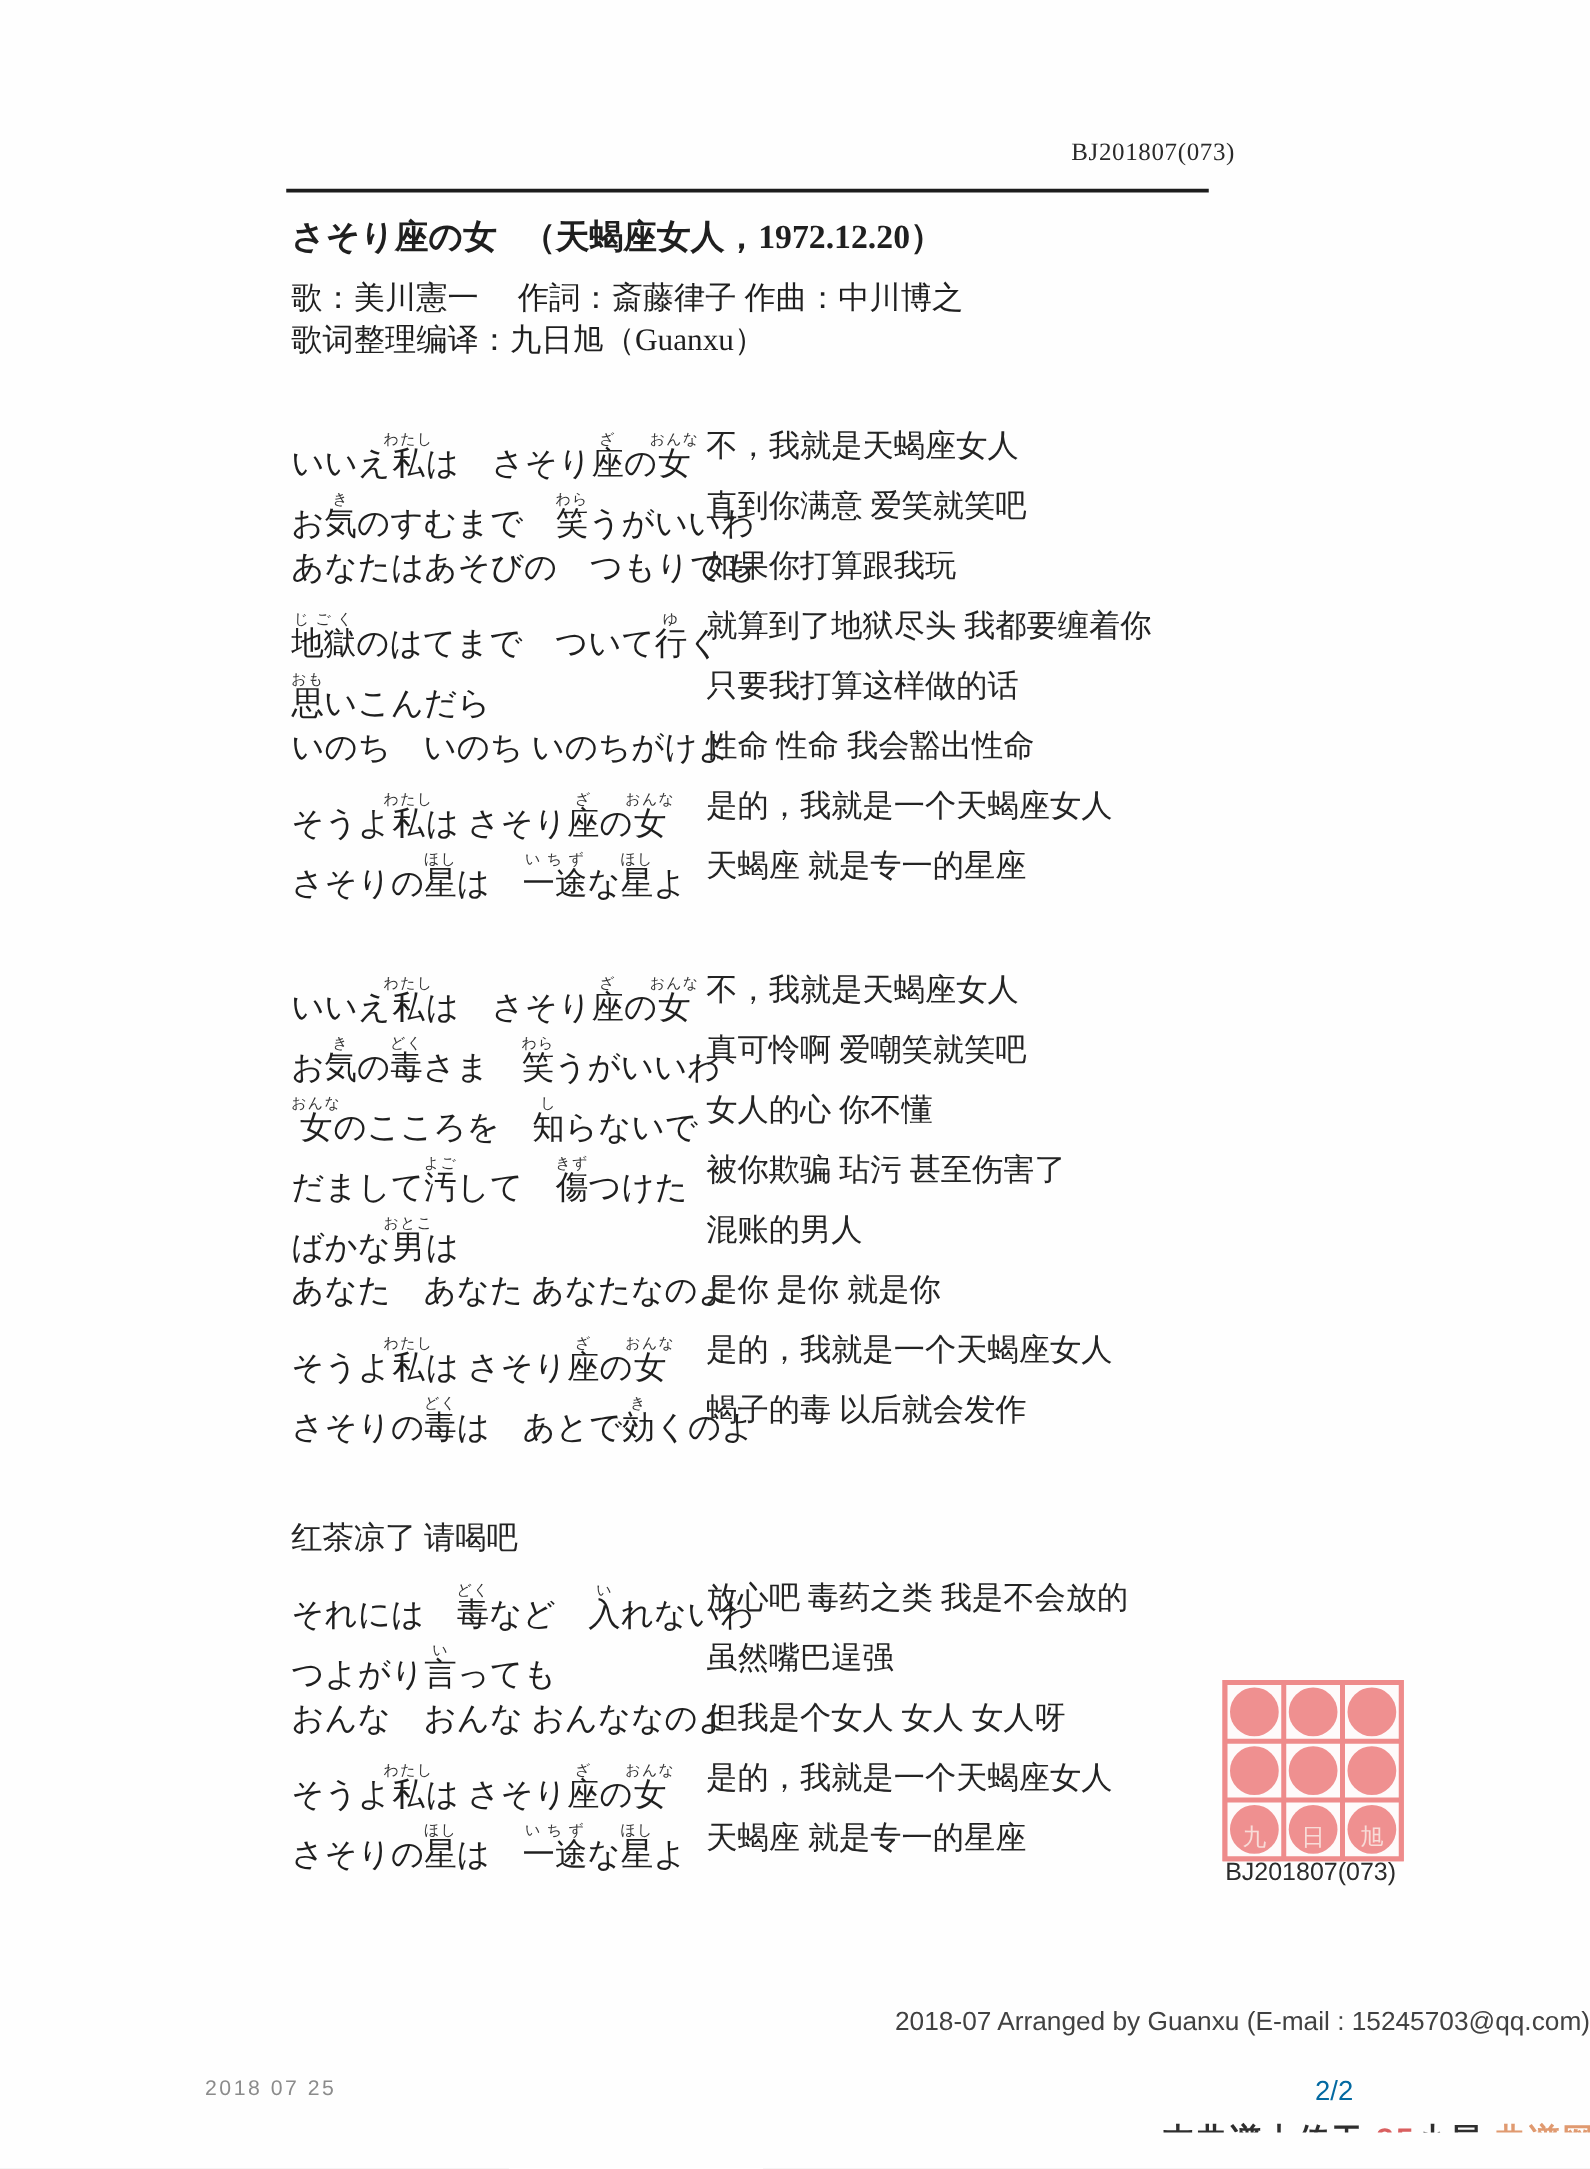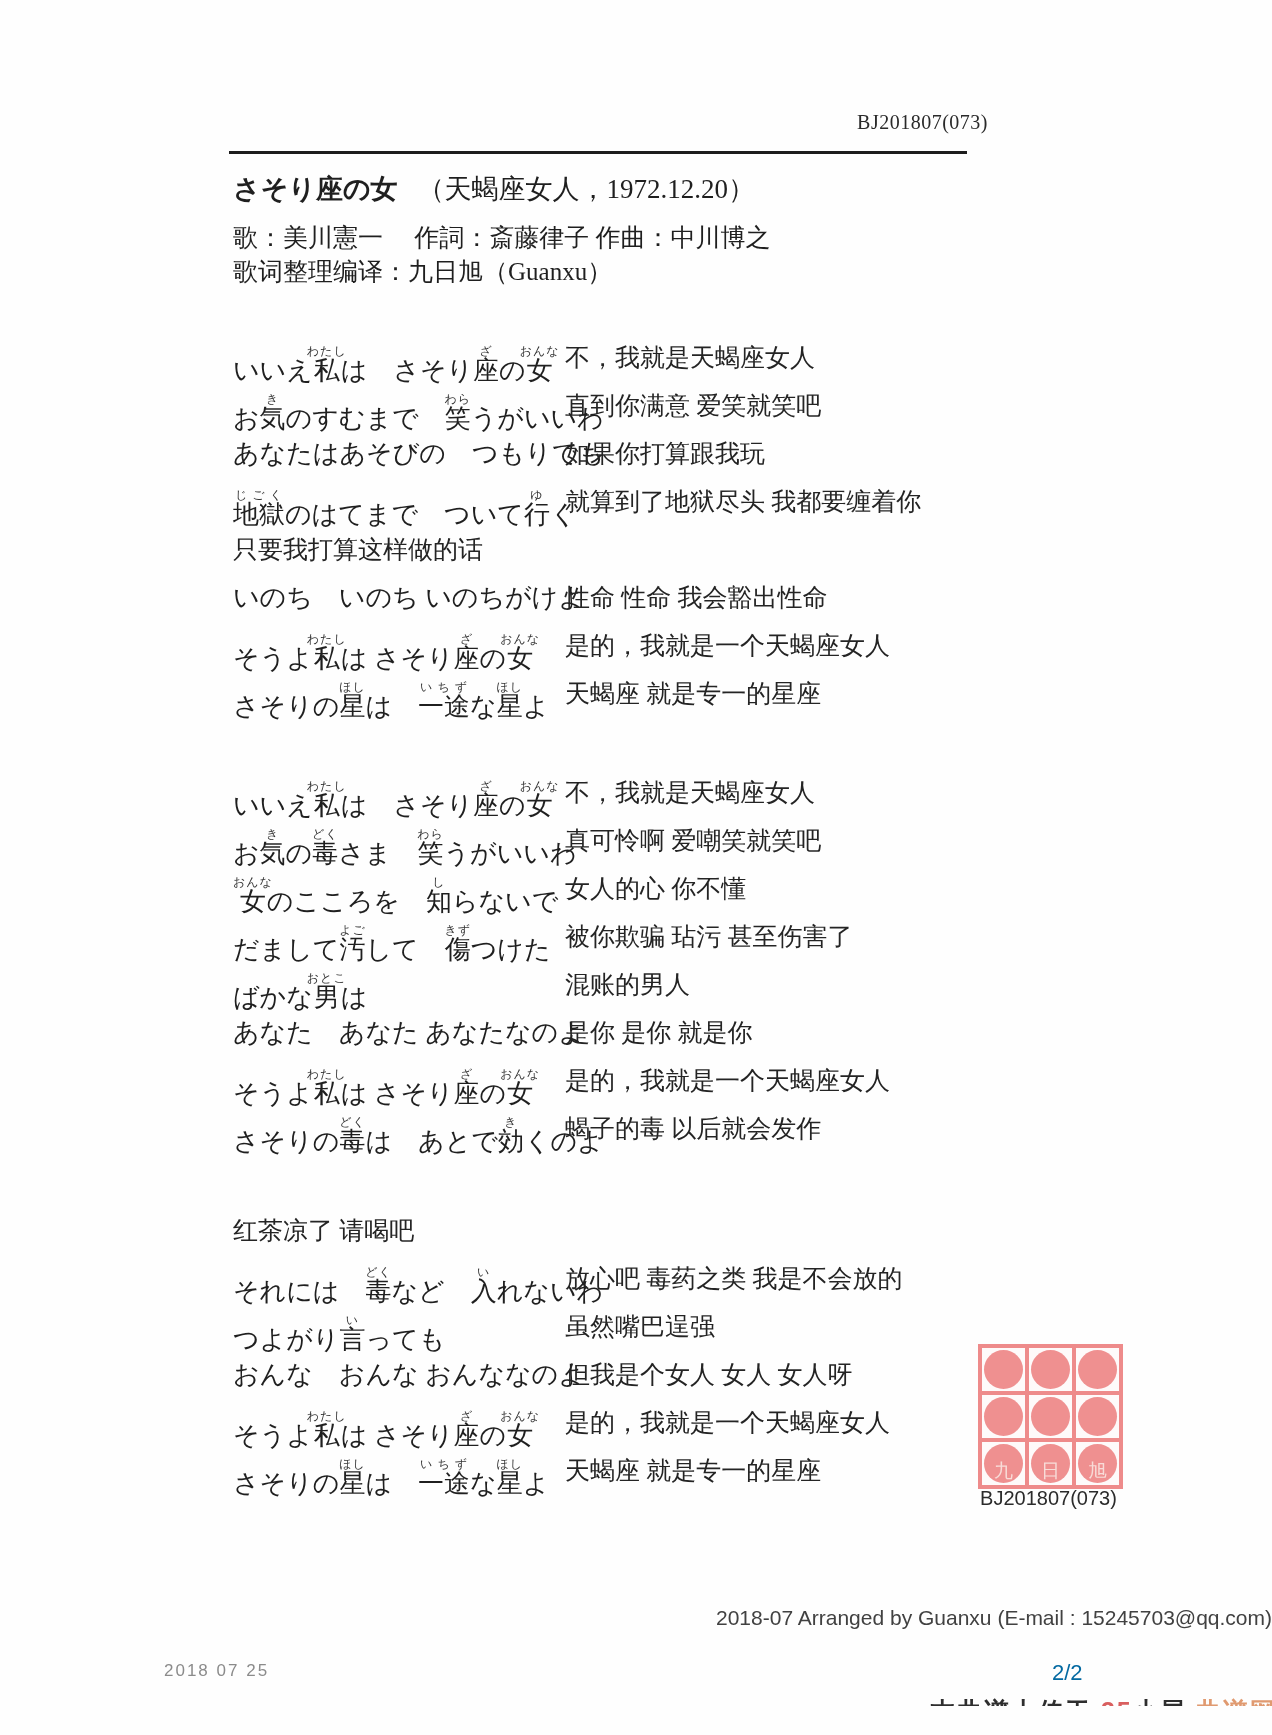--- a/index.html
+++ b/index.html
@@ -7,21 +7,21 @@
     position:relative;width:1272px;height:1735px;margin:0 auto;
     background:#fefefe;color:#1f1f1f;overflow:hidden;
     font-family:"Liberation Serif","DejaVu Serif",serif;
     padding-left:28px;
   }
   .doc-code{position:absolute;top:111px;left:0;right:312px;text-align:right;
     font-size:20px;letter-spacing:.5px;color:#2a2a2a;}
   .header-rule{position:absolute;left:229px;top:151px;width:738px;height:3px;background:#1d1d1d;}
   .title-row{position:absolute;left:233px;top:171px;font-size:27px;white-space:nowrap;}
   .title-main{font-weight:600;}
-  .title-note{font-weight:400;margin-left:20px;text-align:right;}
+  .title-note{font-weight:700;margin-left:20px;text-align:right;}
   .credit-1{position:absolute;left:233px;top:221px;font-size:25px;white-space:nowrap;}
   .credit-2{position:absolute;left:233px;top:255px;font-size:25px;white-space:nowrap;}
   .stanza{position:absolute;left:233px;width:940px;}
   .line{height:48px;display:flex;align-items:flex-start;}
   .jp{width:332px;font-size:26px;line-height:1;white-space:nowrap;}
   .zh{font-size:25px;line-height:1.05;white-space:nowrap;color:#242424;}
   ruby{ruby-position:over;}
   rt{font-size:12px;letter-spacing:1px;color:#333;}
   .stamp{
     position:absolute;left:978px;top:1344px;width:137px;height:137px;
@@ -70,20 +70,21 @@
         </div>
         <div class="line">
           <div class="jp" lang="ja">あなたはあそびの　つもりでも</div>
           <div class="zh" lang="zh">如果你打算跟我玩</div>
         </div>
         <div class="line">
           <div class="jp" lang="ja"><ruby>地獄<rt>じごく</rt></ruby>のはてまで　ついて<ruby>行<rt>ゆ</rt></ruby>く</div>
           <div class="zh" lang="zh">就算到了地狱尽头 我都要缠着你</div>
         </div>
         <div class="line">
+          <div class="jp" lang="ja"><ruby>思<rt>おも</rt></ruby>いこんだら</div>
           <div class="zh" lang="zh">只要我打算这样做的话</div>
         </div>
         <div class="line">
           <div class="jp" lang="ja">いのち　いのち いのちがけよ</div>
           <div class="zh" lang="zh">性命 性命 我会豁出性命</div>
         </div>
         <div class="line">
           <div class="jp" lang="ja">そうよ<ruby>私<rt>わたし</rt></ruby>は さそり<ruby>座<rt>ざ</rt></ruby>の<ruby>女<rt>おんな</rt></ruby></div>
           <div class="zh" lang="zh">是的，我就是一个天蝎座女人</div>
         </div>

